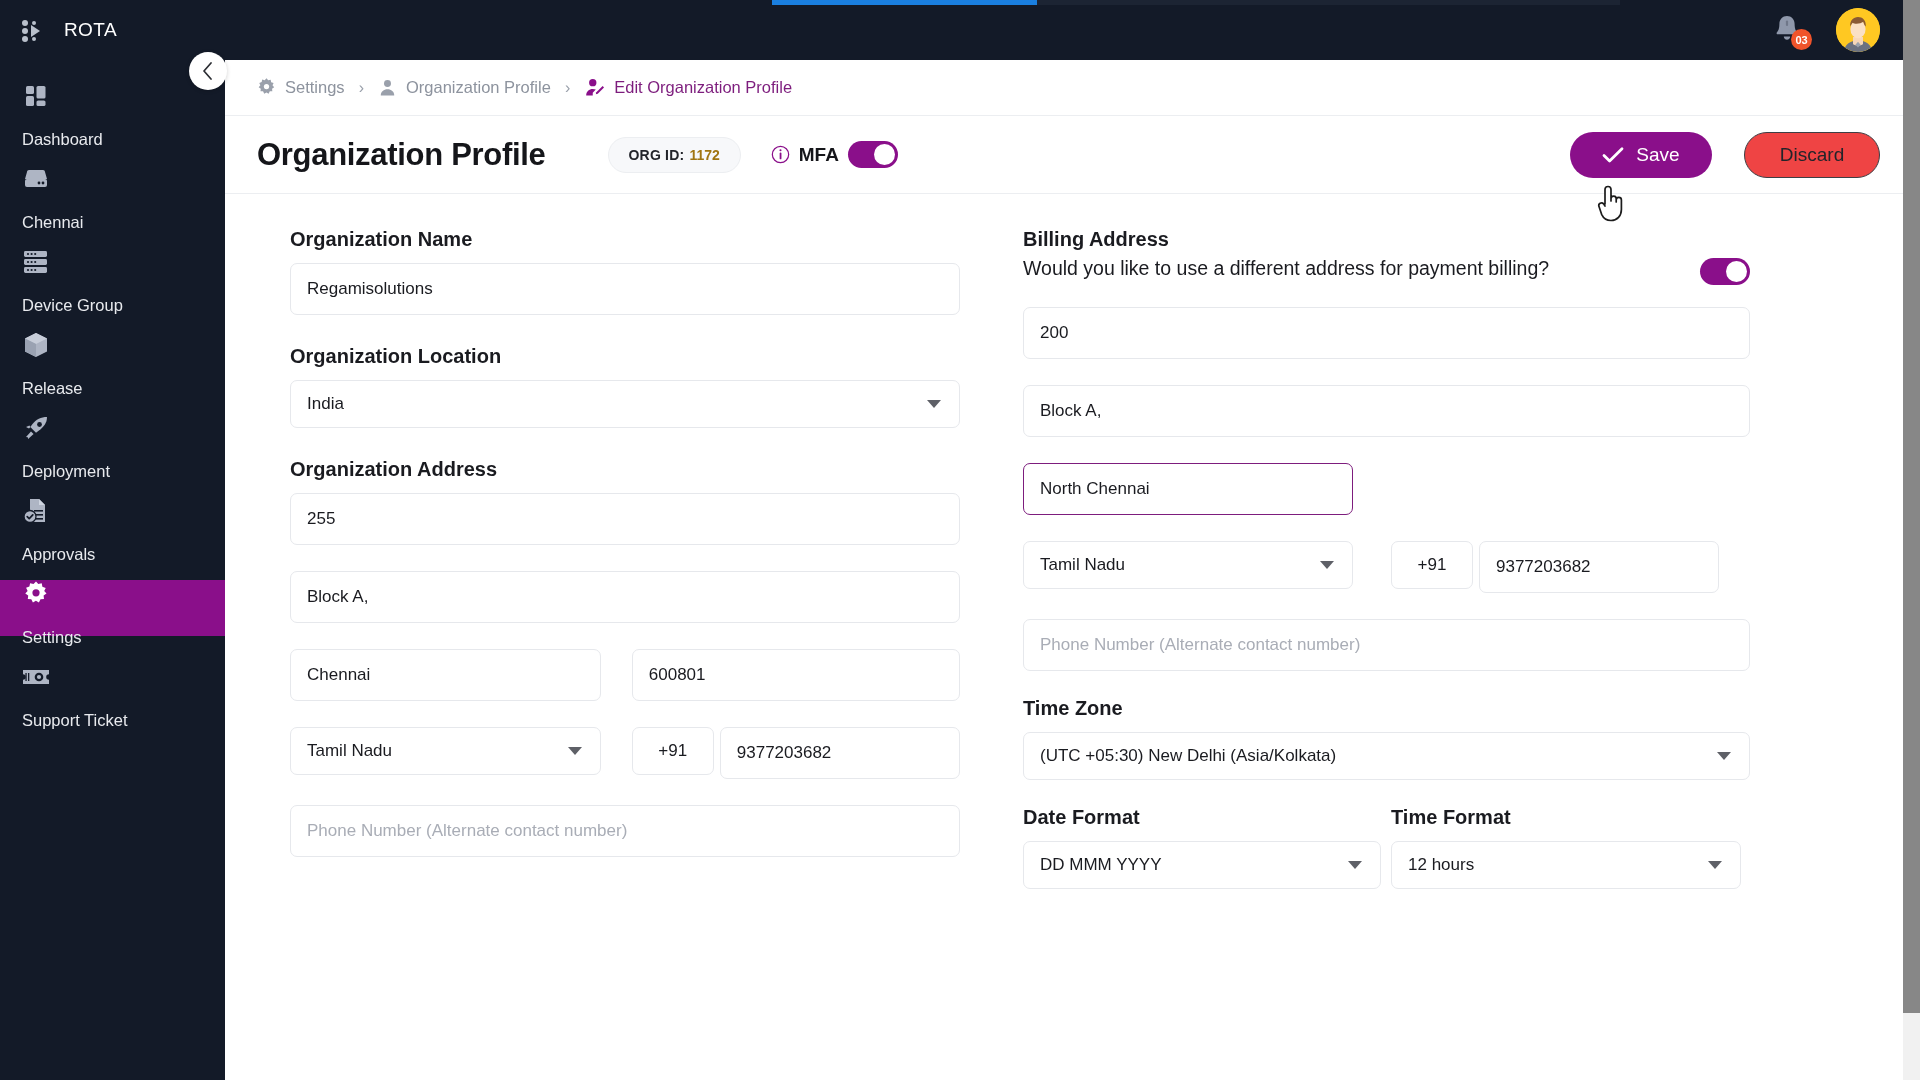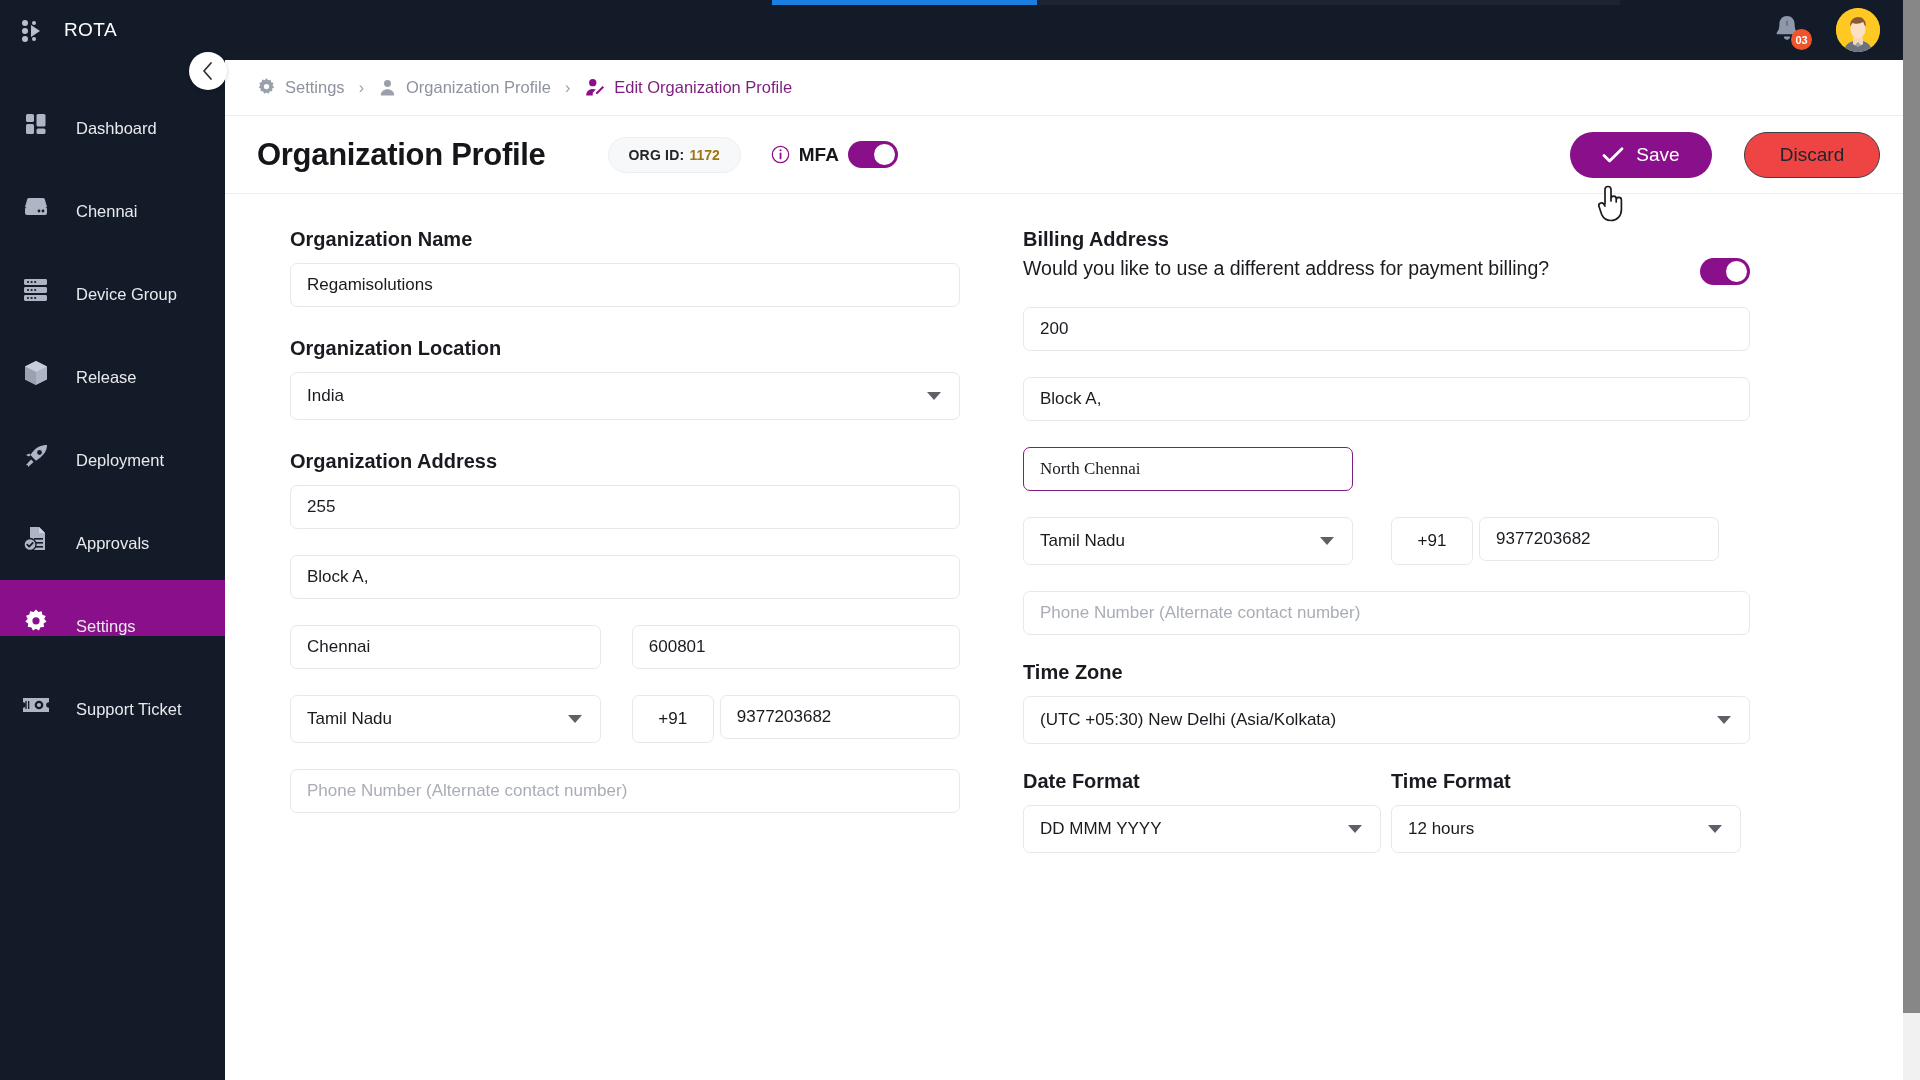--- a/index.html
+++ b/index.html
@@ -34,23 +34,24 @@
   .brand-logo i.d4 { width: 4px; height: 4px; left: 10px; top: 4px; }
   .brand-logo i.d5 { width: 4px; height: 4px; left: 10px; top: 20px; }
   .brand-logo i.tri {
     width: 0; height: 0; background: none; border-radius: 0; left: 9px; top: 8px;
     border-left: 9px solid #b9c0cc; border-top: 6px solid transparent; border-bottom: 6px solid transparent;
   }
   .brand-name { color: #ffffff; font-size: 19px; letter-spacing: .4px; }
 
   .nav { margin-top: 22px; }
   .nav-item {
-    height: 56px; display: flex; align-items: flex-end; gap: 26px;
+    height: 56px; display: flex; align-items: flex-start; gap: 20px;
     padding-left: 22px; color: #e8eaee; font-size: 16.5px; cursor: pointer;
     margin-bottom: 27px;
+    flex-direction: column;
   }
   .nav-item.active { background: #8a0f8a; margin-bottom: 27px; }
   .nav-icon { width: 28px; height: 28px; display: flex; align-items: center; justify-content: center; flex: 0 0 28px; }
   .nav-icon svg { display: block; }
 
   
   #collapse-tab {
     position: absolute; left: 189px; top: 52px; width: 38px; height: 38px;
     background: #fff; border-radius: 50%; z-index: 40;
     display: flex; align-items: center; justify-content: center;
@@ -109,25 +110,25 @@
   .col-left  { width: 780px; padding-left: 65px; padding-right: 45px; }
   .col-right { width: 800px; padding-left: 18px; padding-right: 55px; }
 
   .fld-label { font-size: 20px; font-weight: 700; color: #1a1b20; margin-bottom: 12px; }
   .fld-label.sub { font-weight: 400; font-size: 19.5px; line-height: 1.42; color: #1a1b20; }
   .section-head { display: flex; align-items: flex-start; }
   .section-head .texts { flex: 1 1 auto; padding-right: 24px; }
   .section-head .toggle { margin-top: 30px; }
 
   .input {
-    height: 44px; border: 1px solid #e6e8ec; border-radius: 7px; background: #fff;
+    height: 52px; border: 1px solid #e6e8ec; border-radius: 7px; background: #fff;
     display: flex; align-items: center; padding: 0 16px; font-size: 17px; color: #1a1b20;
     width: 100%; cursor: text;
   }
-  .input.focused { border: 1.6px solid #7d1d7d; font-family: Liberation Serif, serif; }
+  .input.focused { border: 1.6px solid #7d1d7d; }
   .input .ph { color: #a9adb6; }
   .select {
     height: 48px; border: 1px solid #e6e8ec; border-radius: 7px; background: #fff;
     display: flex; align-items: center; padding: 0 14px 0 16px; font-size: 17px; color: #1a1b20;
     width: 100%; cursor: pointer; justify-content: space-between;
   }
   .caret { width: 0; height: 0; border-left: 7px solid transparent; border-right: 7px solid transparent; border-top: 8px solid #5e6067; margin-right: 4px; }
   .row { display: flex; gap: 0; }
   .gap-22 { margin-bottom: 22px; }
   .gap-26 { margin-bottom: 26px; }

